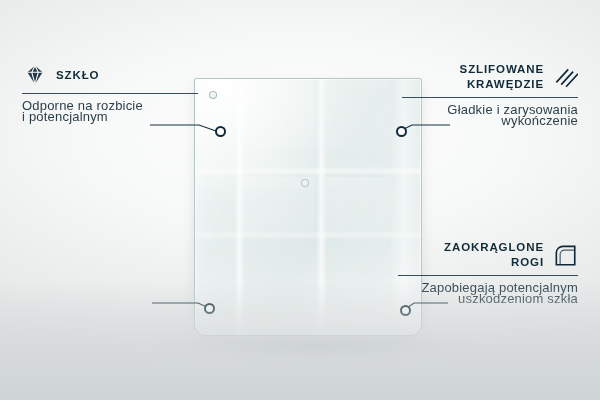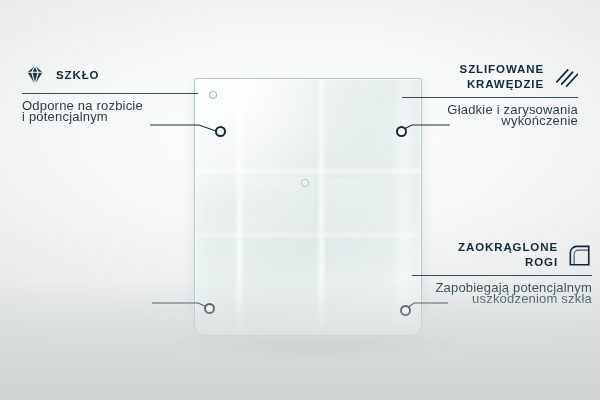--- a/index.html
+++ b/index.html
@@ -92,21 +92,21 @@
   .co-right .head{ justify-content:flex-end; }
   .rule{
     height:1px; background:#16303f; opacity:.85; margin:5px 0 6px 0;
   }
   .icon{ width:26px; height:26px; flex:0 0 26px; color:#10293a; }
   .icon svg{ display:block; width:26px; height:26px; }
   
   #co-tl{ left:22px; top:62px; width:176px; }
   #co-tr{ left:402px; top:62px; width:176px; }
   #co-bl{ left:22px; top:240px; width:182px; }
-  #co-br{ left:412px; top:240px; width:180px; }
+  #co-br{ left:398px; top:240px; width:180px; }
 </style>
 </head>
 <body>
 
 <div id="scene">
 
   <div class="floor-shadow"></div>
 
   <div class="glass">
     <div class="glow"></div>

